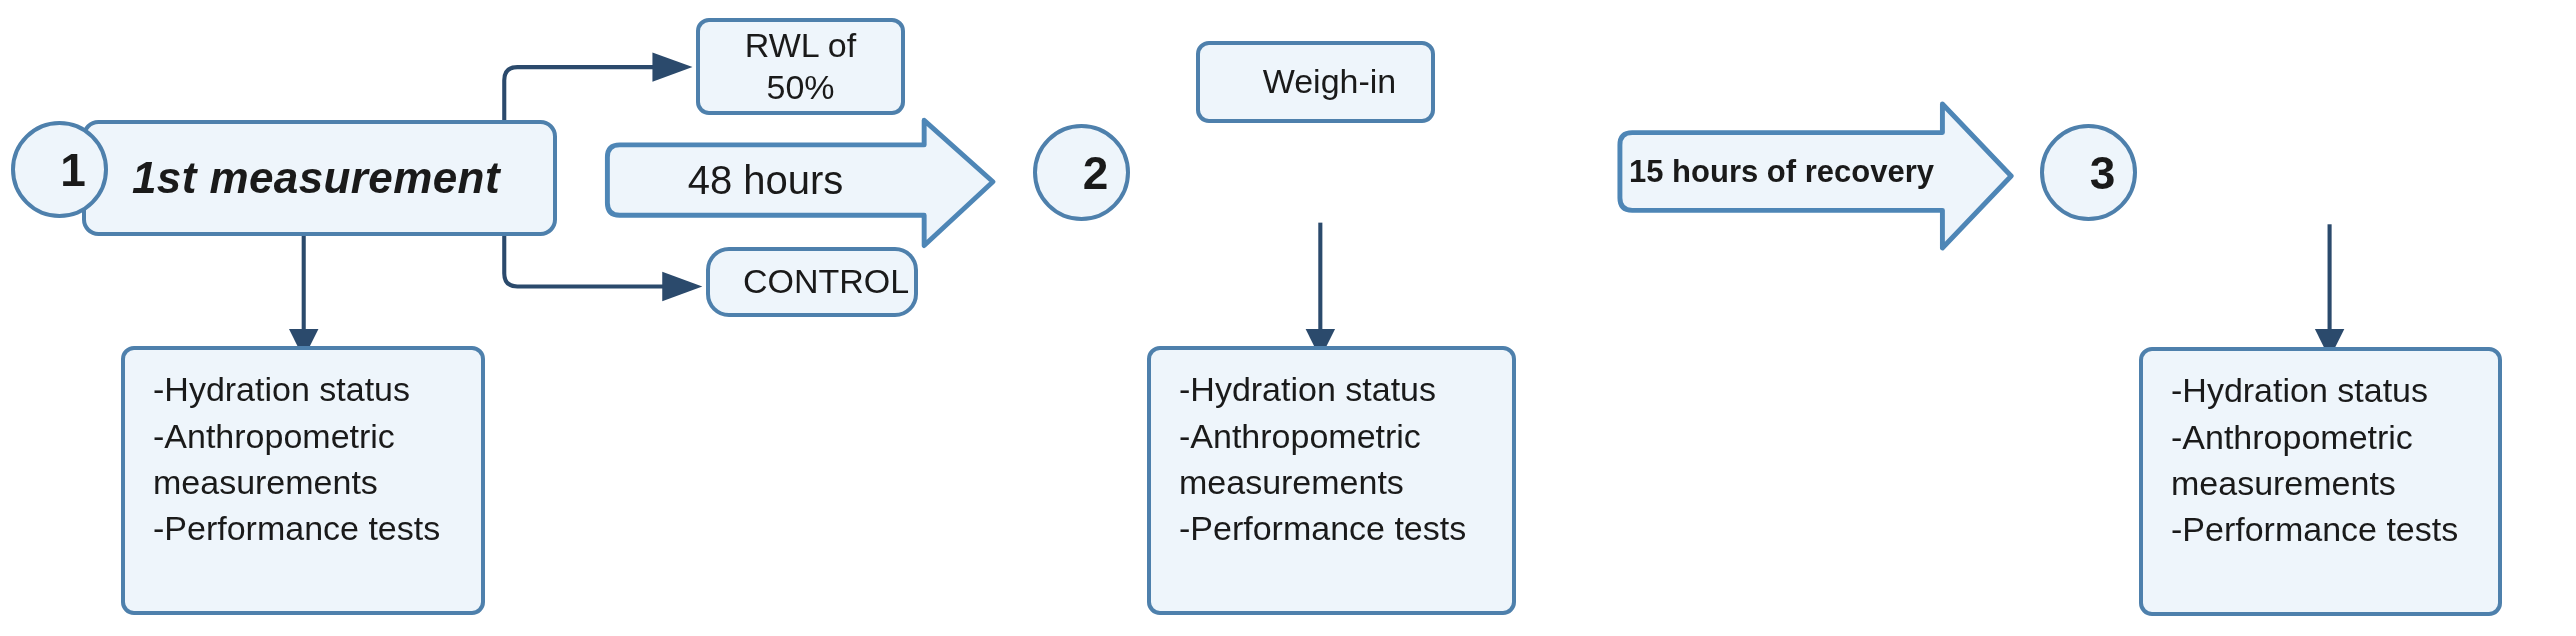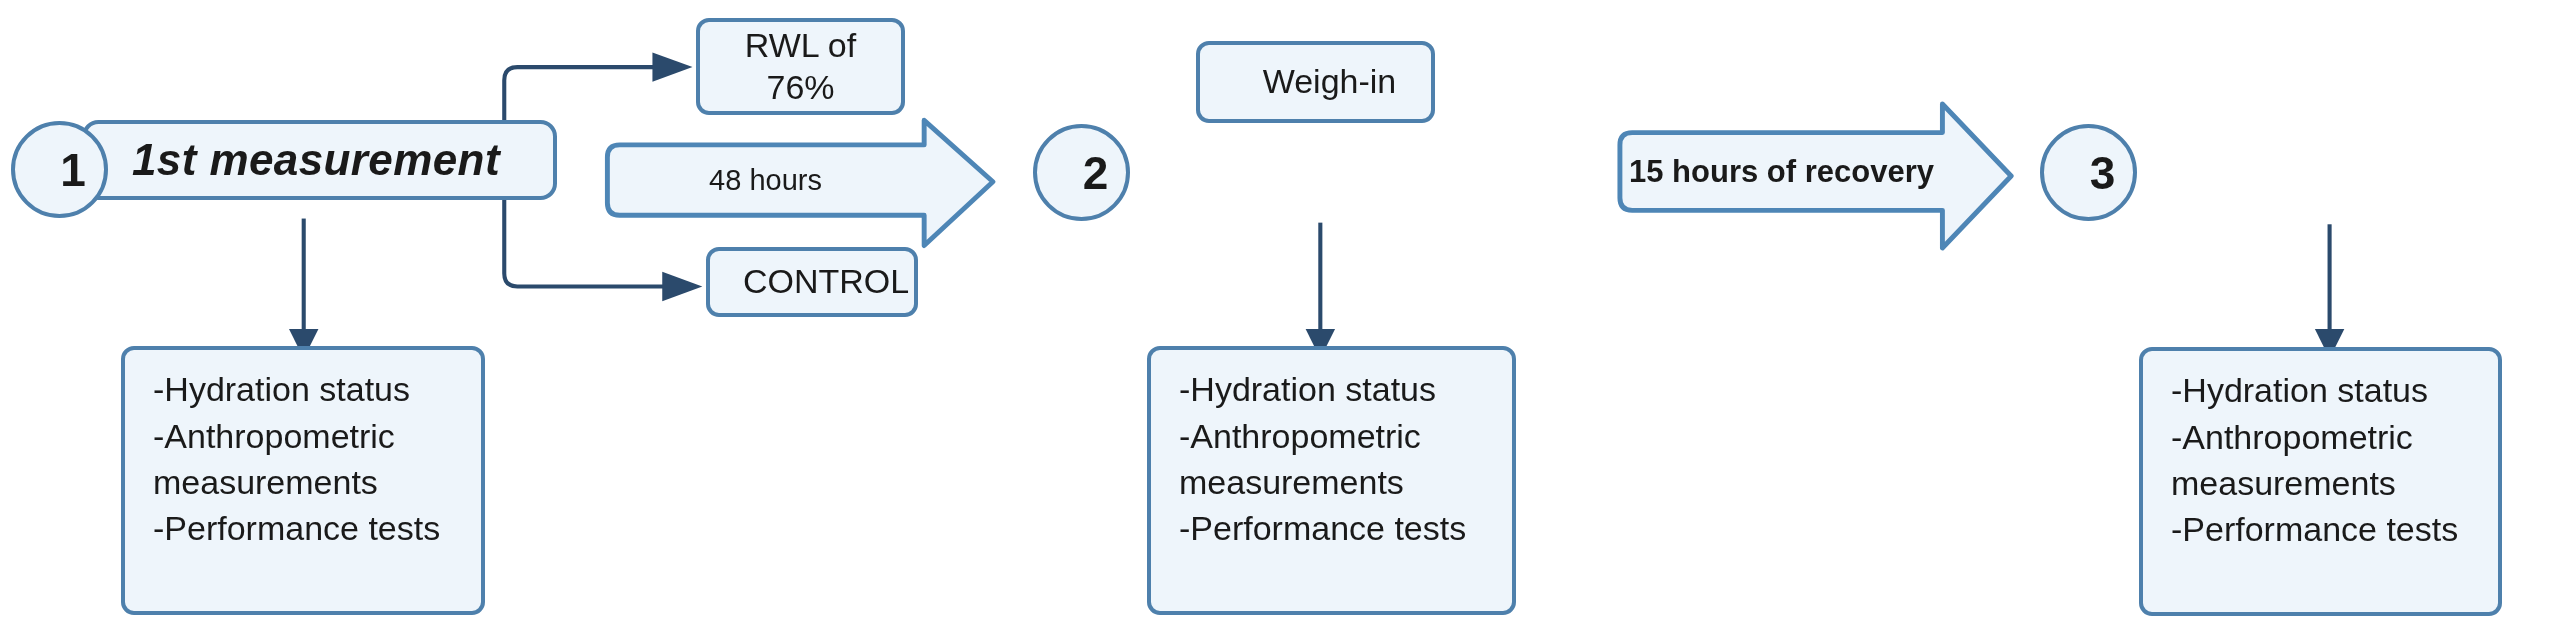--- a/index.html
+++ b/index.html
@@ -33,21 +33,21 @@
   }
   .detail-box {
     z-index: 2; border-radius: 13px;
     padding: 16.4px 14.7px 0 28px;
     font-size: 34px; line-height: 1.36;
   }
   .detail-line { white-space: normal; }
   .arrow-label {
     position: absolute; z-index: 2;
     display: flex; align-items: center; justify-content: center;
-    color: #1a1a1a; font-size: 29px; text-align: center;
+    color: #1a1a1a; font-size: 40px; text-align: center;
   }
 </style>
 </head>
 <body>
 
 <div class="canvas">
 
   <svg class="connector-layer" width="2576" height="636" viewBox="0 0 3145 777">
 
     <path d="M 799 82 H 631 Q 615 82 615 98 V 334 Q 615 350 631 350 H 811" fill="none" stroke="#2b4a6c" stroke-width="5"></path>
@@ -64,26 +64,26 @@
     <polygon points="2827,402 2863,402 2845,438" fill="#2b4a6c"></polygon>
 
     <path d="M 756 177 H 1128 V 147 L 1212 222 L 1128 300 V 263 H 756 Q 741 263 741 248 V 192 Q 741 177 756 177 Z" fill="#eef5fb" stroke="#4e86b6" stroke-width="6" stroke-linejoin="round"></path>
 
     <path d="M 1993 162 H 2372 V 127 L 2456 215 L 2372 303 V 257 H 1993 Q 1978 257 1978 242 V 177 Q 1978 162 1993 162 Z" fill="#eef5fb" stroke="#4e86b6" stroke-width="6" stroke-linejoin="round"></path>
   </svg>
 
   <div class="arrow-label" style="left:607px; top:145px; width:317px; height:70px;">48 hours</div>
   <div class="arrow-label" style="left:1620px; top:133px; width:323px; height:78px; font-size:31px;font-weight:bold;">15 hours of recovery</div>
 
-  <div class="node small-box" style="left:696px; top:18px; width:209px; height:97px; padding:0 24.6px;">RWL of 76%</div>
-  <div class="node small-box" style="left:706px; top:247px; width:212px; height:70px;">CONTROL</div>
+  <div class="node small-box" style="left:696px; top:18px; width:209px; height:97px; padding:0 24.6px;">RWL of 50%</div>
+  <div class="node small-box" style="left:706px; top:247px; width:212px; height:70px;border-radius:23px;">CONTROL</div>
 
   <div class="node small-box" style="left:1196px; top:41px; width:239px; height:82px;">Weigh-in</div>
 
-  <div class="node main-box" style="left:82px; top:120px; width:475px; height:80px;">
+  <div class="node main-box" style="left:82px; top:120px; width:475px; height:116px;">
     <span>1st measurement</span>
   </div>
   <div class="node stage-circle" style="left:10.6px; top:121px;">
     <span>1</span>
   </div>
   <div class="node detail-box" style="left:121px; top:346px; width:364px; height:269px;">
     <div class="detail-line">-Hydration status</div>
     <div class="detail-line">-Anthropometric measurements</div>
     <div class="detail-line">-Performance tests</div>
   </div>

